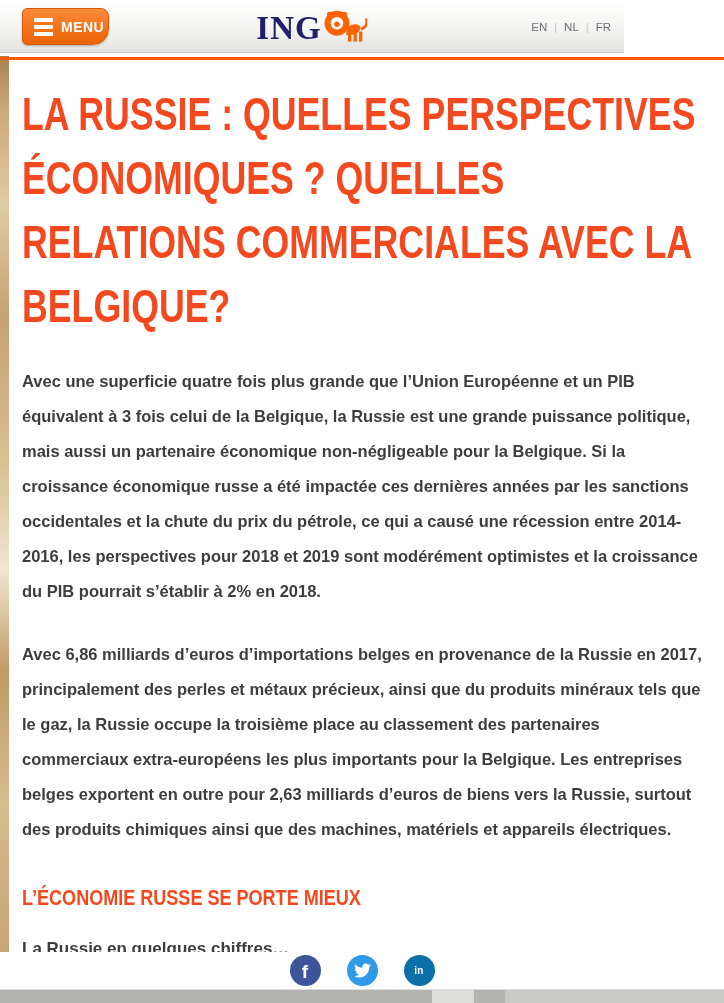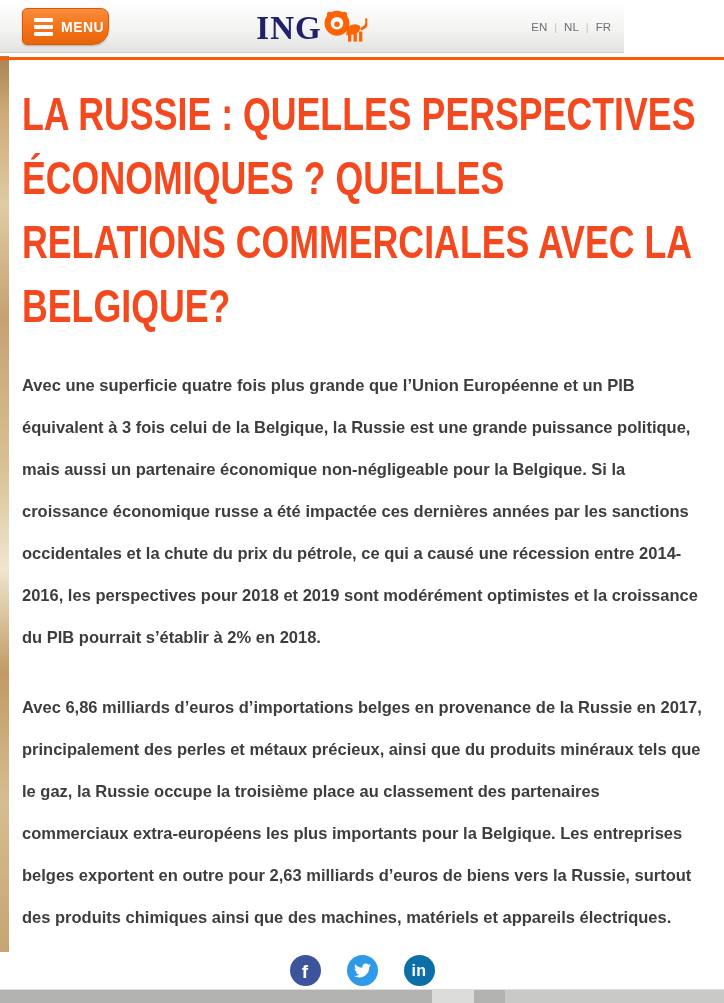--- a/index.html
+++ b/index.html
@@ -47,41 +47,41 @@
   .bottom-strip .seg-mid   { position:absolute; left:432px; width:42px; top:0; bottom:0; background:#dcdcda; }
 
   
   .content { position:absolute; left:9px; top:60px; width:715px; background:#ffffff;
              padding:22px 20px 0 13px; z-index:2; }
   .article-title {
     color:#f4491f; font-weight:bold; font-size:47px; line-height:64px;
     transform:scaleX(0.76); transform-origin:0 0; width:898px;
     margin-bottom:26px;
   }
-  .para { font-size:16.5px; line-height:42px; color:#3d3d3d; font-weight:bold; margin-bottom:28px; width:682px; }
+  .para { font-size:16.5px; line-height:35px; color:#3d3d3d; font-weight:bold; margin-bottom:28px; width:682px; }
   .section-heading {
     color:#f4491f; font-weight:bold; font-size:22px; line-height:26px;
     transform:scaleX(0.82); transform-origin:0 50%; width:122%;
     margin:38px 0 0 0;
   }
   .sub-heading { font-size:17px; font-weight:bold; color:#3d3d3d; margin:28px 0 0 0; }
   .body-para { font-size:16.5px; line-height:31px; color:#464646; font-weight:normal;
                margin-top:30px; width:690px; }
 
   
   .social-bar { position:absolute; left:0; top:952px; width:724px; height:37px; background:#ffffff;
                 display:flex; align-items:center; justify-content:center; gap:26px; z-index:5; }
   .soc { width:31px; height:31px; border-radius:50%; display:flex; align-items:center;
          justify-content:center; cursor:pointer; }
   .soc.fb { background:#3d549b; }
   .soc.tw { background:#2e9ae9; }
   .soc.li { background:#0d6fa8; }
   .soc .fb-f { color:#ffffff; font-weight:bold; font-size:19px; font-family:"Liberation Sans",sans-serif;
                position:relative; top:1px; }
-  .soc .li-in { color:#ffffff; font-weight:bold; font-size:16px; letter-spacing:0.3px; }
+  .soc .li-in { color:#ffffff; font-weight:bold; font-size:10px; letter-spacing:0.3px; }
 </style>
 </head>
 <body>
 
 <div class="page">
 
   <div class="left-strip"></div>
 
   <div class="header">
     <div class="menu-btn">
@@ -124,20 +124,21 @@
 
   <div class="content">
     <h1 class="article-title">LA RUSSIE : QUELLES PERSPECTIVES ÉCONOMIQUES ? QUELLES RELATIONS COMMERCIALES AVEC LA BELGIQUE?</h1>
 
     <p class="para">Avec une superficie quatre fois plus grande que l’Union Européenne et un PIB équivalent à 3 fois celui de la Belgique, la Russie est une grande puissance politique, mais aussi un partenaire économique non-négligeable pour la Belgique. Si la croissance économique russe a été impactée ces dernières années par les sanctions occidentales et la chute du prix du pétrole, ce qui a causé une récession entre 2014- 2016, les perspectives pour 2018 et 2019 sont modérément optimistes et la croissance du PIB pourrait s’établir à 2% en 2018.</p>
 
     <p class="para">Avec 6,86 milliards d’euros d’importations belges en provenance de la Russie en 2017, principalement des perles et métaux précieux, ainsi que du produits minéraux tels que le gaz, la Russie occupe la troisième place au classement des partenaires commerciaux extra-européens les plus importants pour la Belgique. Les entreprises belges exportent en outre pour 2,63 milliards d’euros de biens vers la Russie, surtout des produits chimiques ainsi que des machines, matériels et appareils électriques.</p>
 
     <h2 class="section-heading">L’ÉCONOMIE RUSSE SE PORTE MIEUX</h2>
 
+    <h3 class="sub-heading">La Russie en quelques chiffres…</h3>
 
     <p class="body-para">Avec près de 17,1 millions de Km² (soit près de 4 fois la superficie de l’Union Européenne), la Russie est le pays le plus vaste de la planète. Economiquement, la situation est différente. C’est notamment dû à une densité de population très faible : on dénombre « à peine » 147 millions d’habitants, soit l’équivalent de la population de la France et de l’Allemagne réunies. Sur le plan de l’activité économique, le PIB russe atteignait, en 2017, 91.650 milliards de roubles, ce qui au taux de change de l’époque, correspond à 1.356 milliards d’EUR. Cela situe le PIB russe entre celui de l’Espagne et de l’Italie, ou encore à un peu plus de 3 fois celui de la Belgique. Si l’on corrige néanmoins ces chiffres compte tenu d’un taux de change qui ne reflète pas bien un niveau de prix plus faible en Russie, on peut néanmoins considérer qu’en parité de pouvoir d’achat,</p>
   </div>
 
   <div class="social-bar">
     <div class="soc fb">
       <span class="fb-f">f</span>
     </div>
     <div class="soc tw">
       <svg width="17" height="17" viewBox="0 0 24 24">

